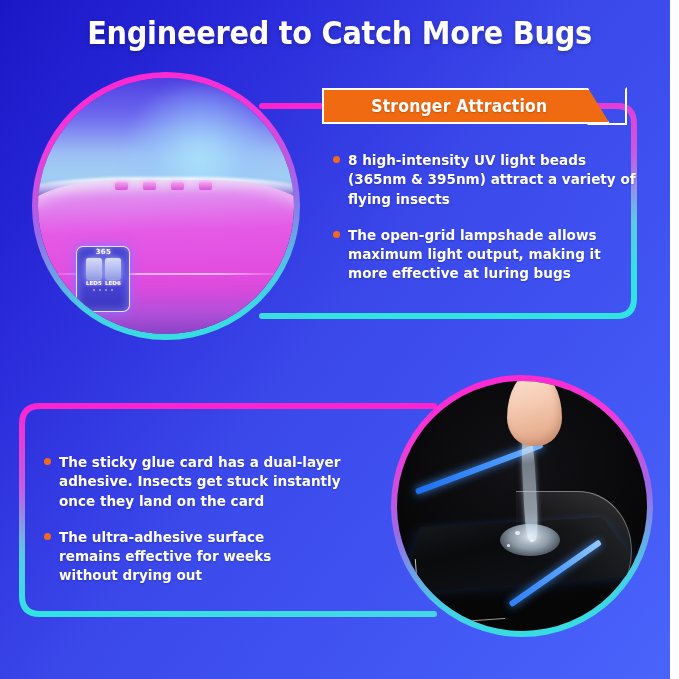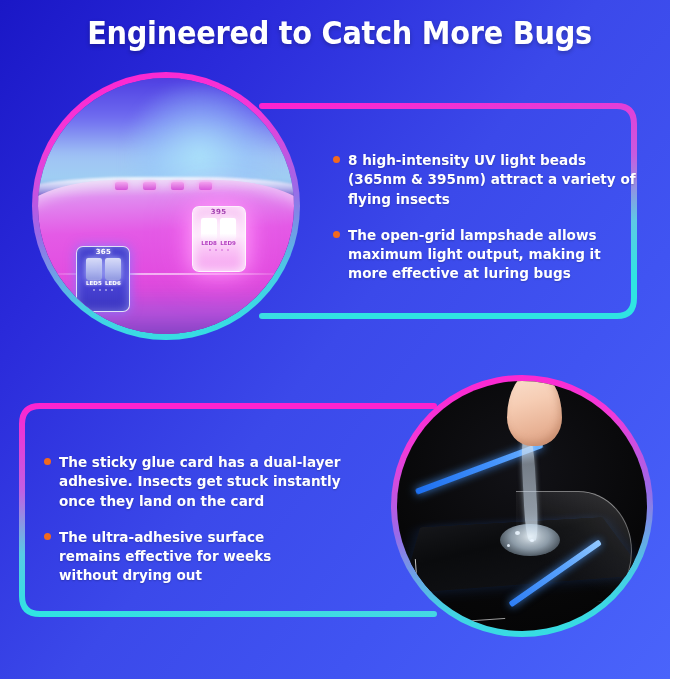--- a/index.html
+++ b/index.html
@@ -263,41 +263,29 @@
             <div class="led-name">LED6</div>
           </div>
           <div class="led-dots">
             <div class="led-dot"></div>
             <div class="led-dot"></div>
             <div class="led-dot"></div>
             <div class="led-dot"></div>
           </div>
         </div>
 
-        <div class="led-module led-395" style="left:60%;top:50%;width:52px;height:62px;">
-          <div class="led-wave" style="color:#9a2fa8;text-shadow:none;">395</div>
-          <div class="led-chips">
-            <div class="chip chip-395"></div>
-            <div class="chip chip-395"></div>
-          </div>
-          <div class="led-names">
-            <div class="led-name" style="color:#b33fc0;text-shadow:none;">LED8</div>
-            <div class="led-name" style="color:#b33fc0;text-shadow:none;">LED9</div>
-          </div>
-          <div class="led-dots">
-            <div class="led-dot" style="background:rgba(200,90,210,0.6);"></div>
-            <div class="led-dot" style="background:rgba(200,90,210,0.6);"></div>
-            <div class="led-dot" style="background:rgba(200,90,210,0.6);"></div>
-            <div class="led-dot" style="background:rgba(200,90,210,0.6);"></div>
-          </div>
-        </div>
       </div>
     </div>
   </div>
 
+  <div class="banner" style="left:322px;top:88px;width:288px;">
+    <div class="banner-shape"></div>
+    <div class="banner-flag"></div>
+    <div class="banner-text">Stronger Attraction</div>
+  </div>
 
   <div class="bullets" style="left:333px;top:150px;width:330px;">
     <div class="bullet">
       <div class="dot"></div>
       <div class="bullet-text">8 high-intensity UV light beads (365nm &amp; 395nm) attract a variety of flying insects</div>
     </div>
     <div class="bullet">
       <div class="dot"></div>
       <div class="bullet-text" style="width:352px;">The open-grid lampshade allows maximum light output, making it more effective at luring bugs</div>
     </div>

